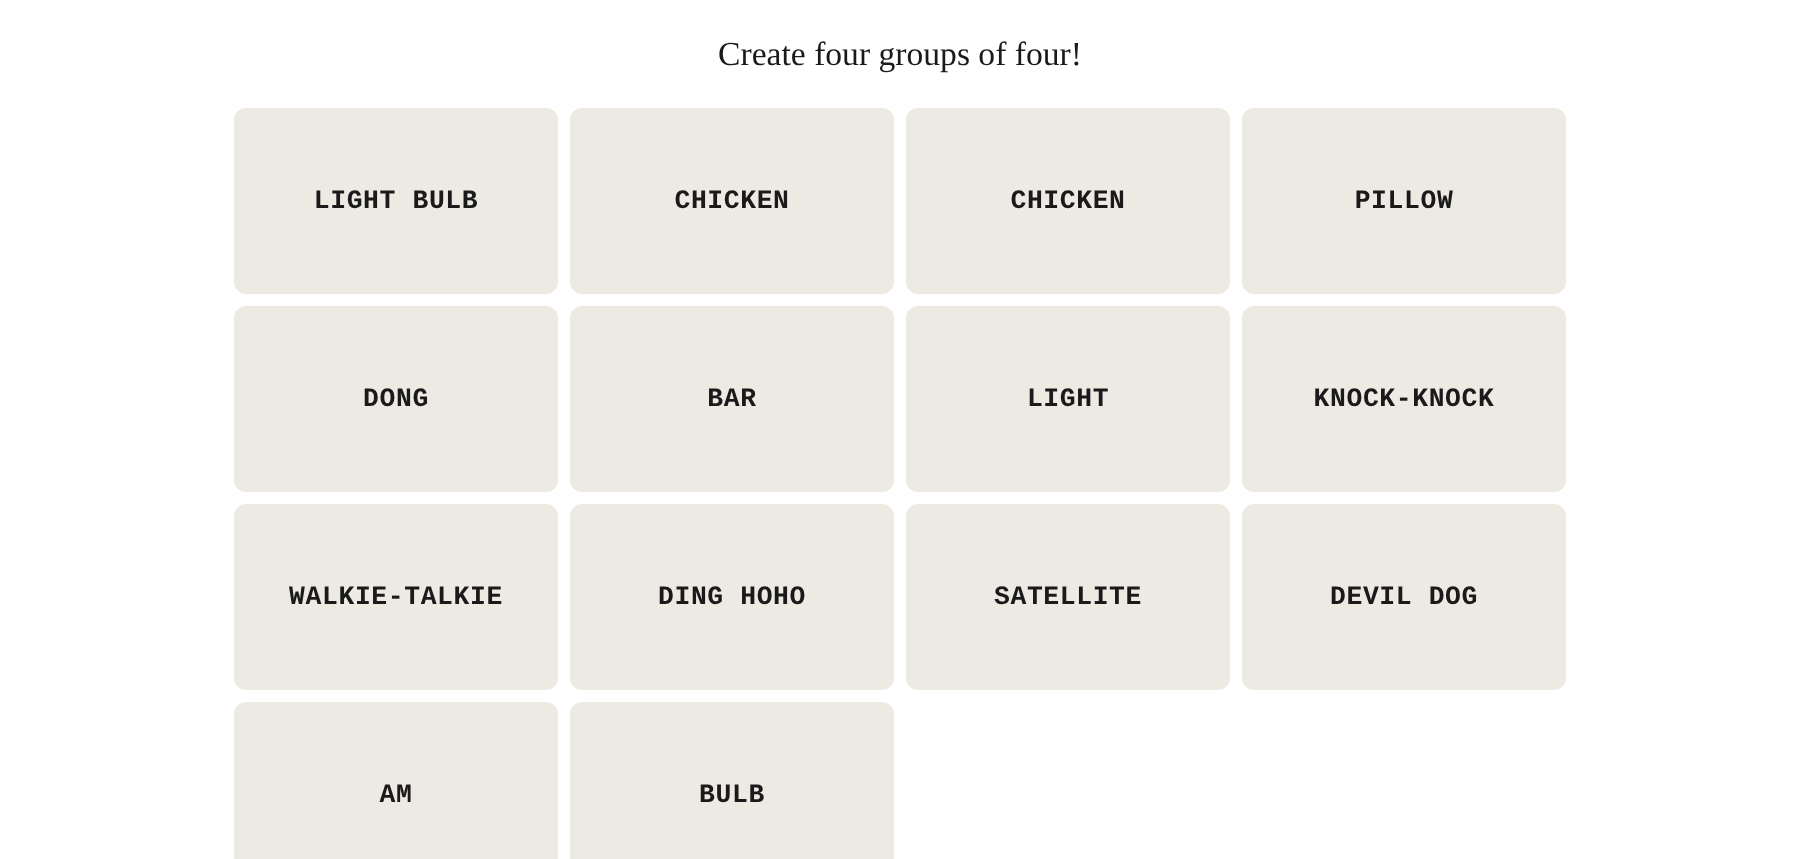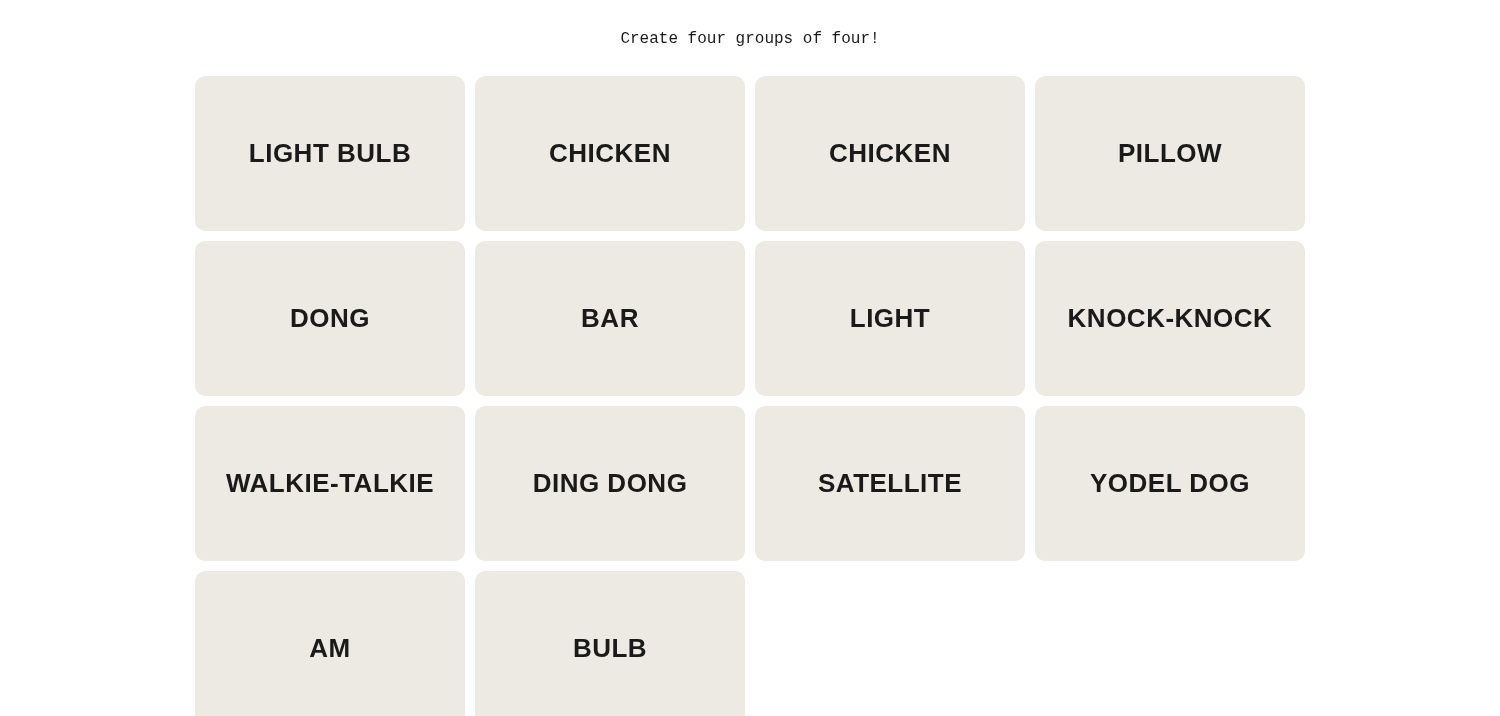--- a/index.html
+++ b/index.html
@@ -12,25 +12,25 @@
       background: #ffffff;
       font-family: 'Georgia', serif;
       display: flex;
       flex-direction: column;
       align-items: center;
       padding: 30px 20px;
       min-height: 716px;
     }
 
     .subtitle {
-      font-size: 16px;
+      font-size: 28px;
       color: #1a1a1a;
       margin-bottom: 28px;
       font-weight: 400;
-      font-family: Liberation Mono, monospace;
+      font-family: Liberation Serif, serif;
     }
 
     .grid {
       display: grid;
       grid-template-columns: repeat(4, 270px);
       grid-template-rows: repeat(4, 155px);
       gap: 10px;
     }
 
     .tile {
@@ -40,23 +40,23 @@
       display: flex;
       align-items: center;
       justify-content: center;
       cursor: pointer;
       text-align: center;
       padding: 20px;
       user-select: none;
     }
 
     .tile-label {
-      font-family: Liberation Sans, sans-serif;
+      font-family: Liberation Mono, monospace;
       font-weight: 900;
-      font-size: 26px;
+      font-size: 22px;
       color: #1a1a1a;
       letter-spacing: 0.5px;
       line-height: 1.25;
     }
   </style>
 </head>
 <body>
 
 <p class="subtitle">Create four groups of four!</p>
 
@@ -82,27 +82,27 @@
     <div class="tile">
       <span class="tile-label">LIGHT</span>
     </div>
     <div class="tile">
       <span class="tile-label">KNOCK-KNOCK</span>
     </div>
     <div class="tile">
       <span class="tile-label">WALKIE-TALKIE</span>
     </div>
     <div class="tile">
-      <span class="tile-label">DING DONG</span>
+      <span class="tile-label">DING HOHO</span>
     </div>
     <div class="tile">
       <span class="tile-label">SATELLITE</span>
     </div>
     <div class="tile">
-      <span class="tile-label">YODEL DOG</span>
+      <span class="tile-label">DEVIL DOG</span>
     </div>
     <div class="tile">
       <span class="tile-label">AM</span>
     </div>
     <div class="tile">
       <span class="tile-label">BULB</span>
     </div>
   </div>
 
 </body></html>

